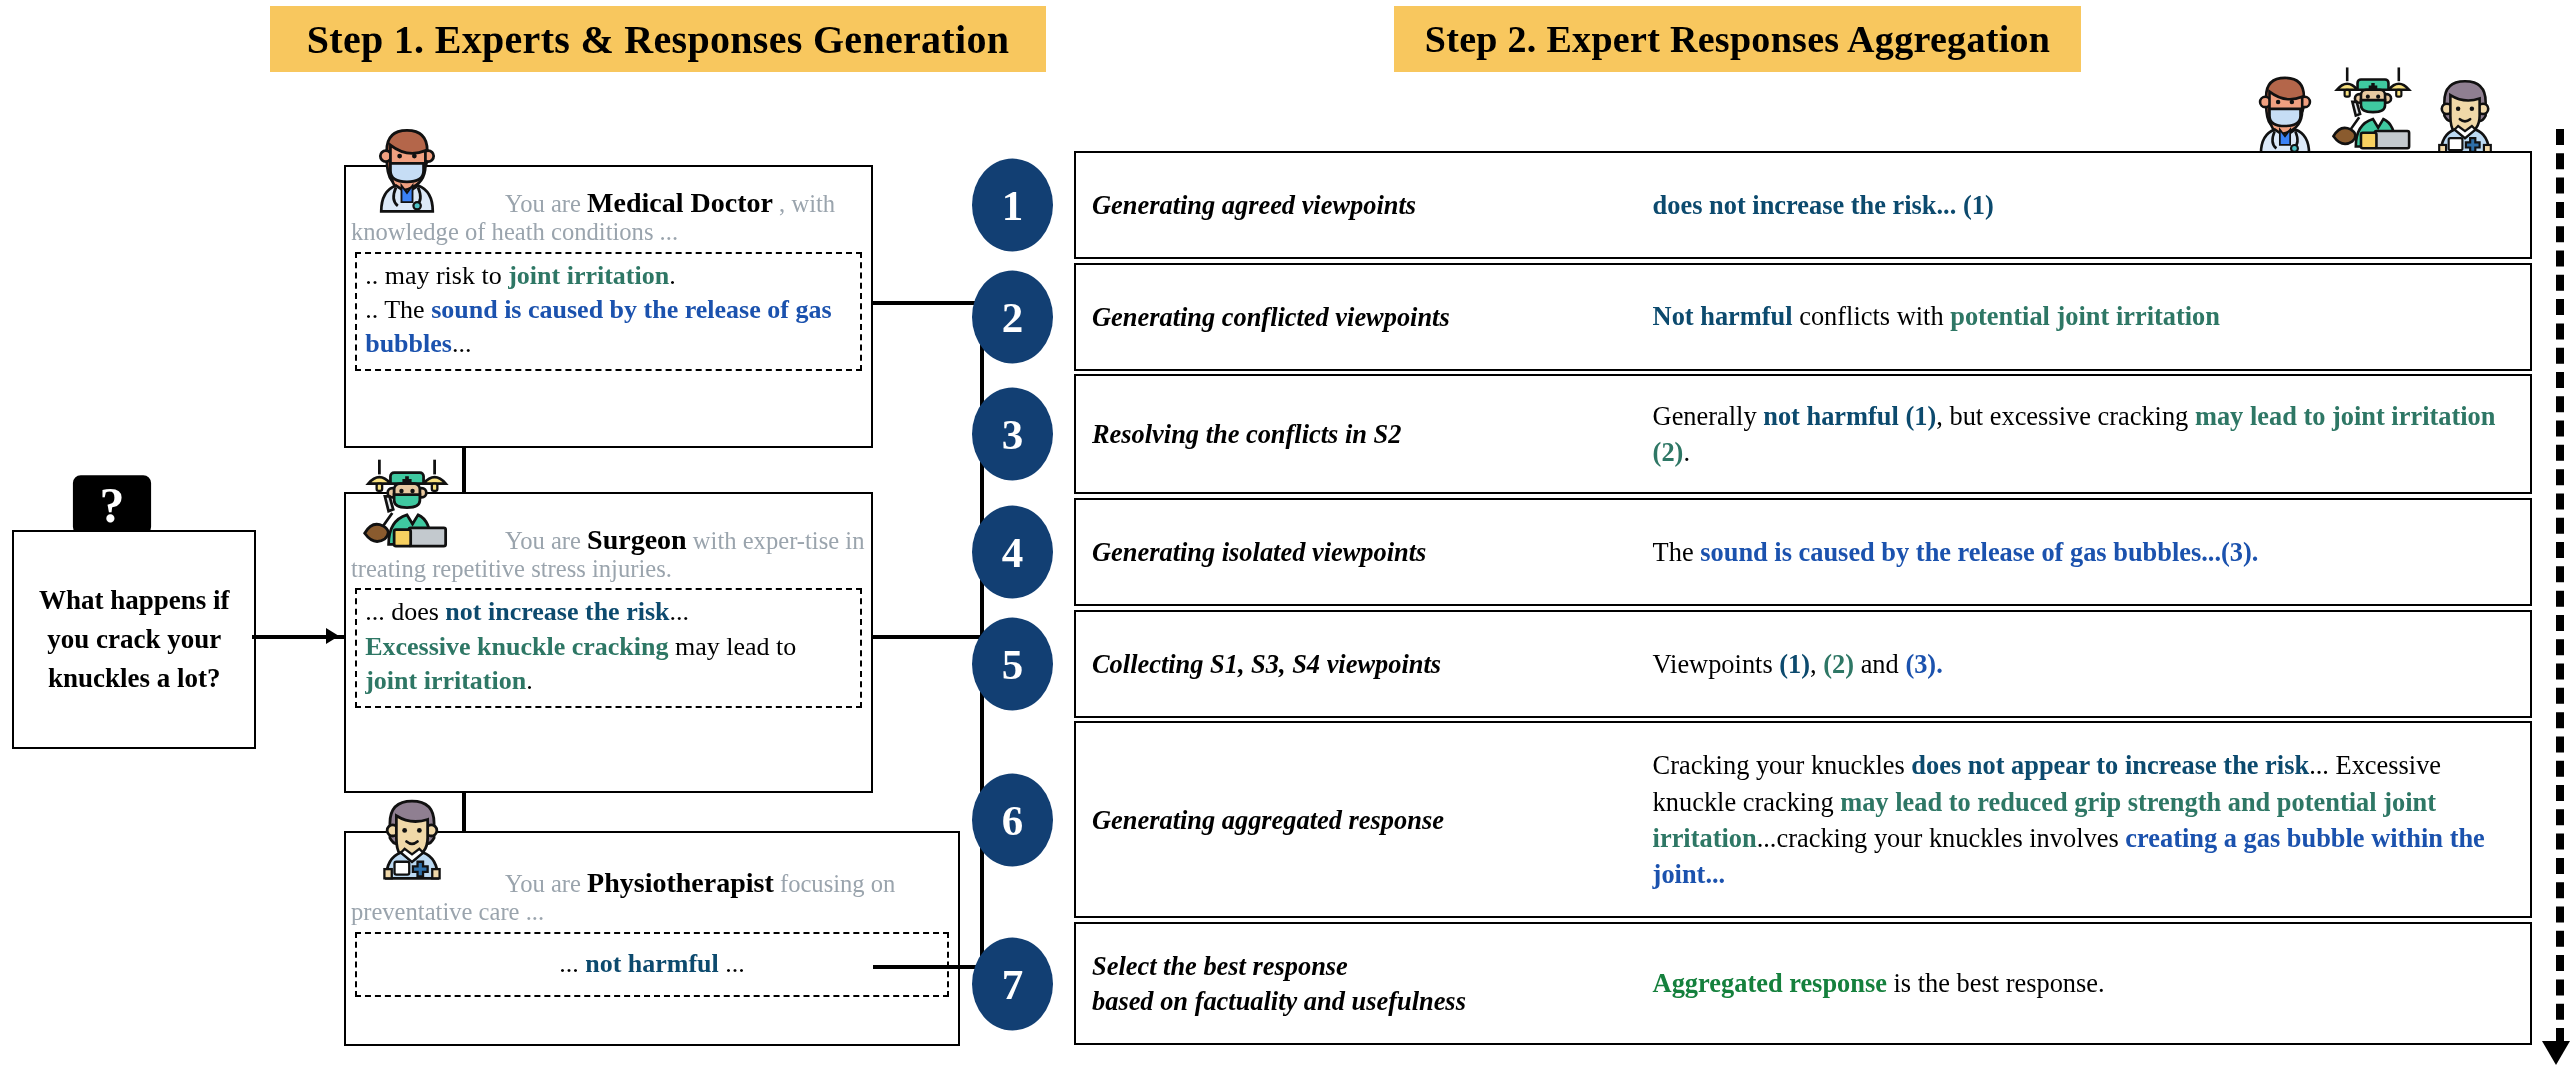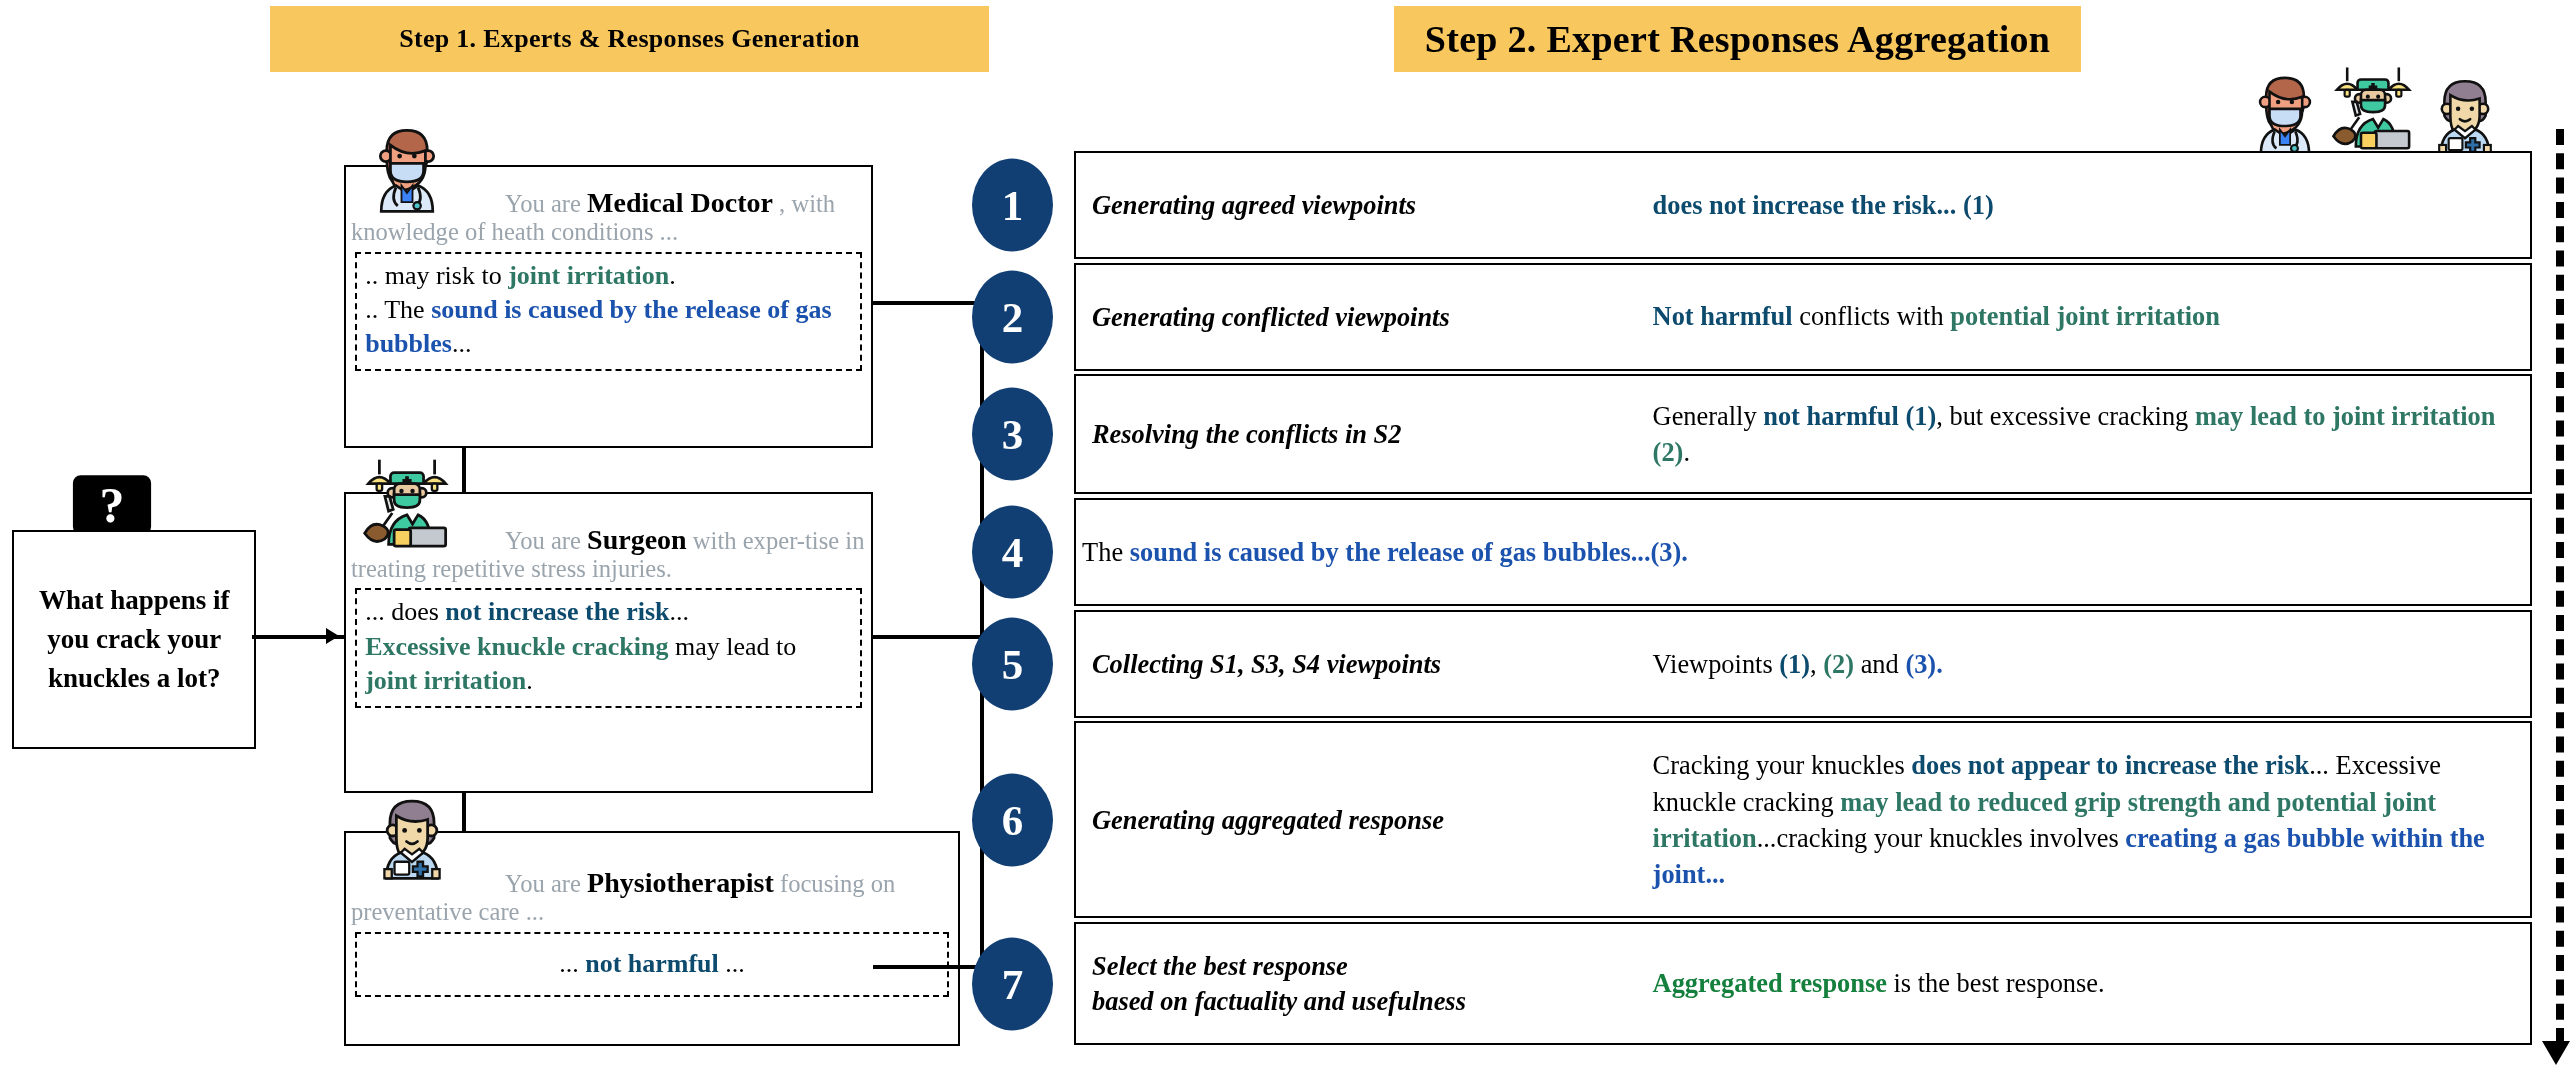--- a/index.html
+++ b/index.html
@@ -4,21 +4,21 @@
 <style>
   html,body{margin:0;padding:0;background:#fff;}
   body{width:2576px;height:1085px;font-family:"Liberation Serif",serif;}
   .stage{position:relative;width:2576px;height:1085px;overflow:hidden;}
 
   
   .banner{position:absolute;background:#F8C75E;color:#000;
           font-family:"Liberation Serif",serif;font-weight:bold;
           display:flex;align-items:center;justify-content:center;
           letter-spacing:0.3px;}
-  #banner1{left:270px;top:6.1px;width:719px;height:66px;font-size:26px;}
+  #banner1{left:270px;top:6.1px;width:776px;height:66px;font-size:40px;}
   #banner2{left:1394px;top:6.1px;width:687px;height:66px;font-size:38px;}
 
   
   #qbubble{position:absolute;left:69px;top:472px;width:86px;height:86px;}
   #qbox{position:absolute;left:12.3px;top:530px;width:240px;height:215px;
         border:2.5px solid #000;background:#fff;
         display:flex;align-items:center;justify-content:center;}
   #qbox .qtext{font-size:27px;font-weight:bold;line-height:1.45;text-align:center;
                padding:0 11px;color:#000;}
 
@@ -259,20 +259,21 @@
     </div>
 
     <div class="srow" style="height:120px;">
       <div class="bullet">3</div>
       <div class="scol-label">Resolving the conflicts in S2</div>
       <div class="scol-body"><span class="k">Generally </span><span class="o">not harmful (1)</span><span class="k">, but excessive cracking </span><span class="g">may lead to joint irritation (2)</span><span class="k">.</span></div>
     </div>
 
     <div class="srow" style="height:108px;">
       <div class="bullet">4</div>
+      <div class="scol-label">Generating isolated viewpoints</div>
       <div class="scol-body"><span class="k">The </span><span class="b">sound is caused by the release of gas bubbles...(3).</span></div>
     </div>
 
     <div class="srow" style="height:108px;">
       <div class="bullet">5</div>
       <div class="scol-label">Collecting S1, S3, S4 viewpoints</div>
       <div class="scol-body"><span class="k">Viewpoints </span><span class="o">(1)</span><span class="k">, </span><span class="g">(2)</span><span class="k"> and </span><span class="b">(3).</span></div>
     </div>
 
     <div class="srow" style="height:197px;">

